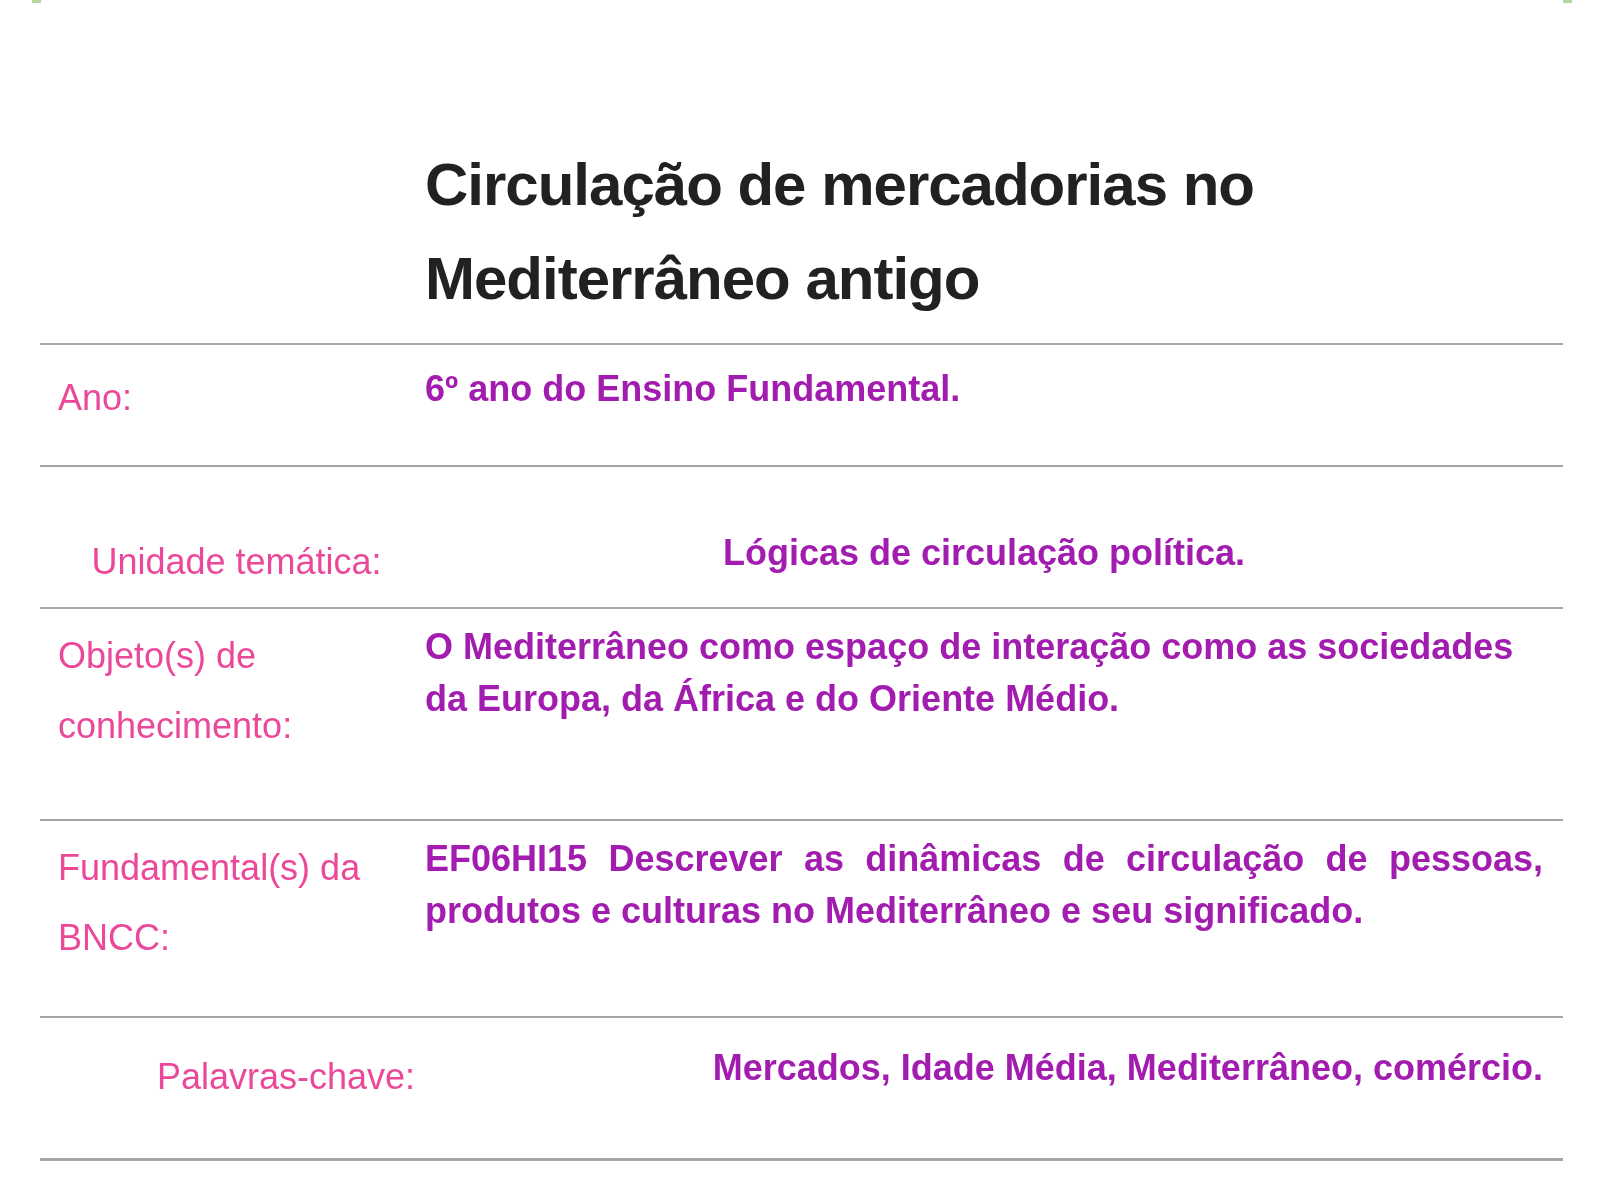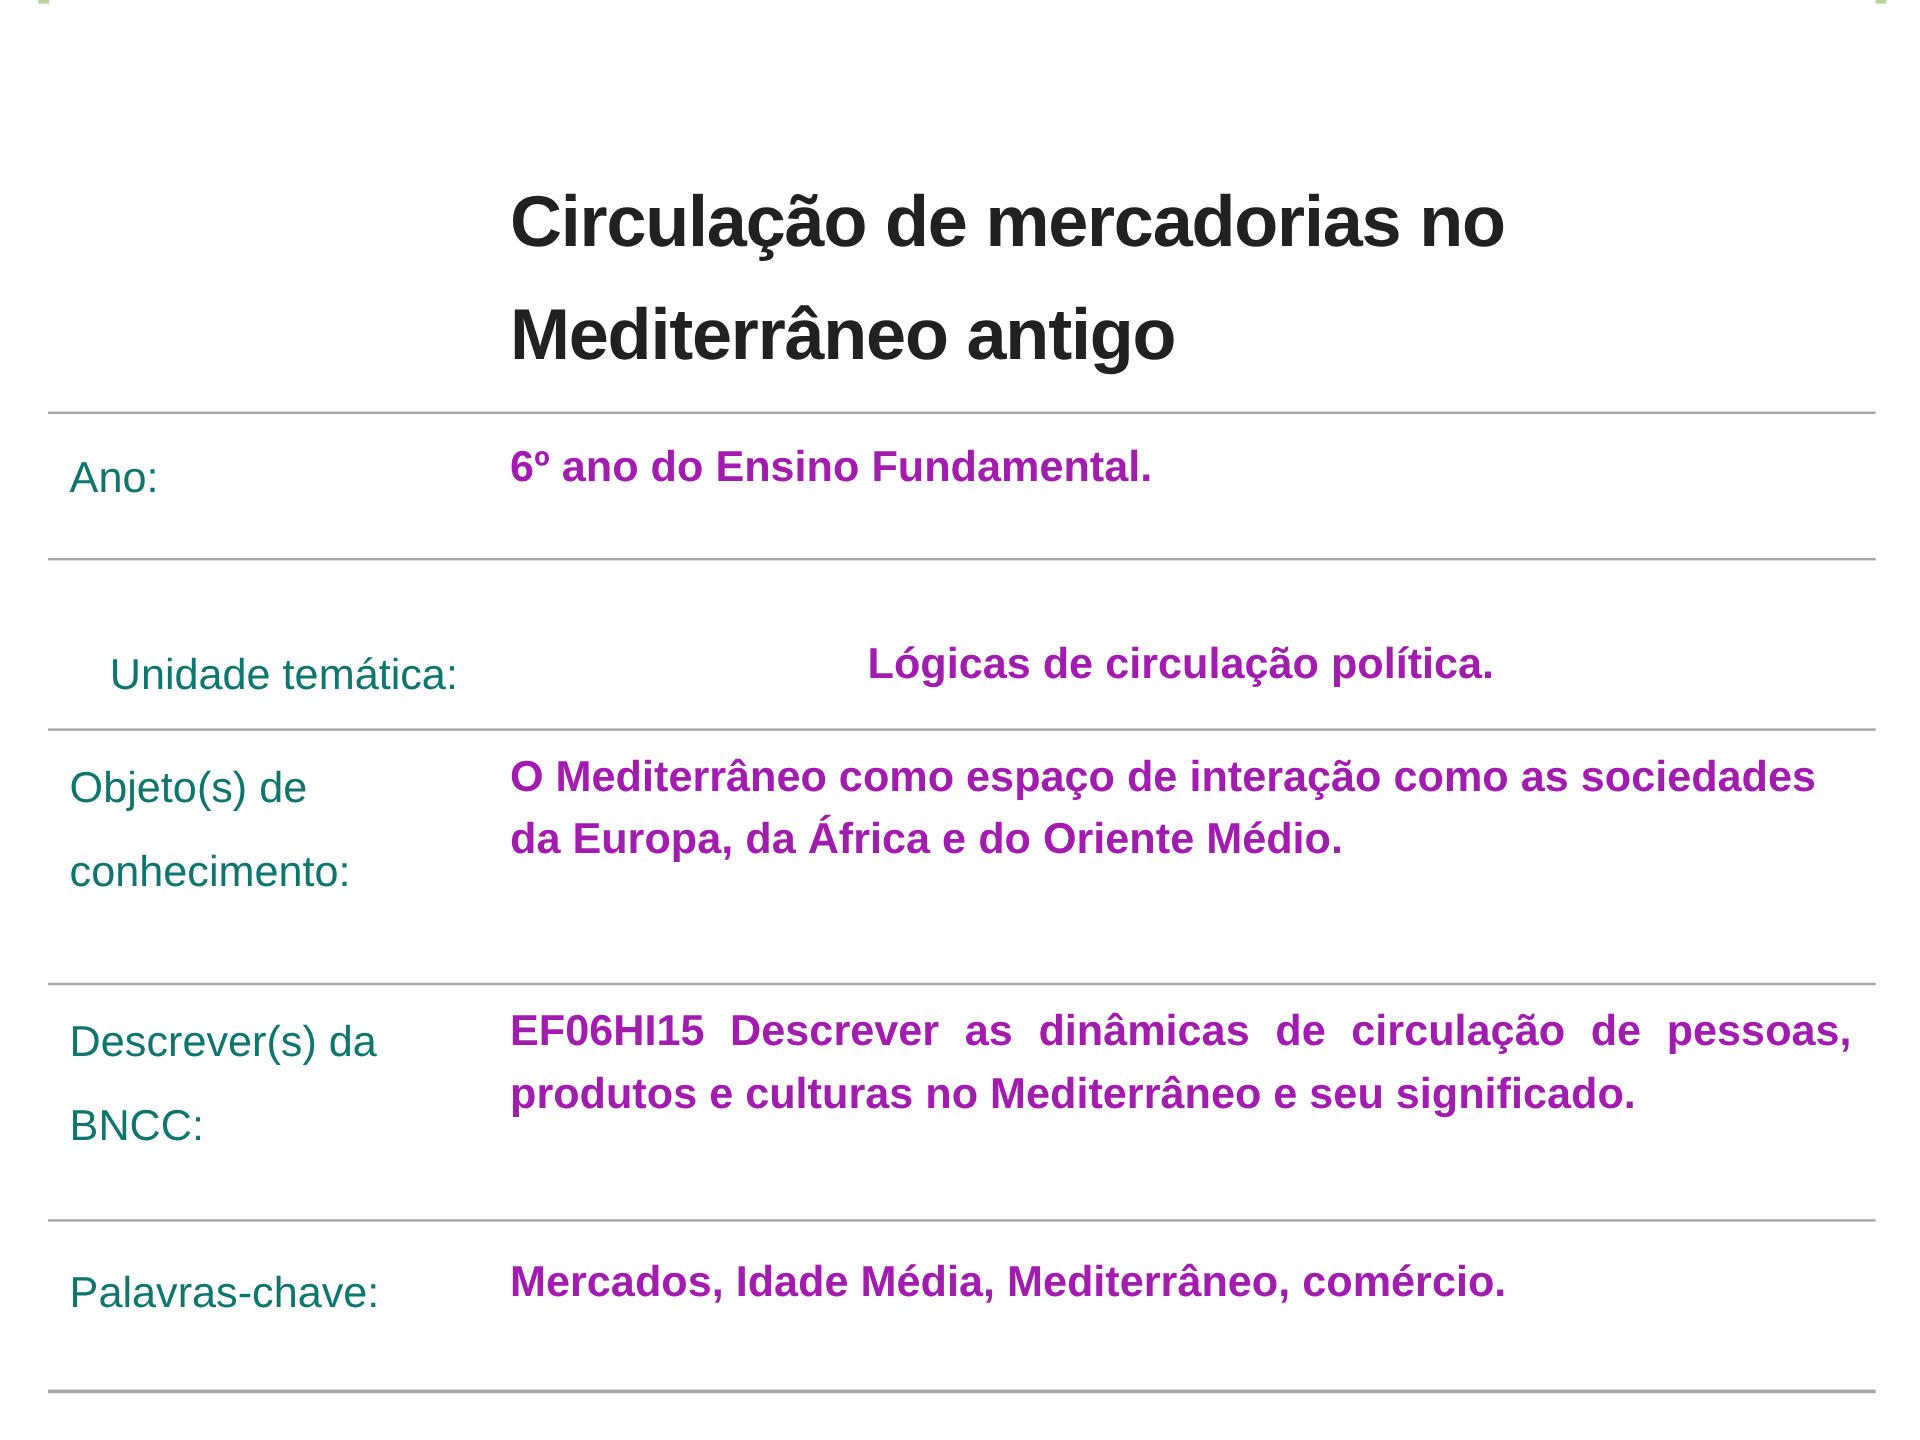--- a/index.html
+++ b/index.html
@@ -53,35 +53,35 @@
   .row {
     display: grid;
     grid-template-columns: 385px 1fr;
     border-top: 2px solid #a6a6a6;
     box-sizing: border-box;
   }
   .row-ano        { height: 122px; }
   .row-unidade    { height: 142px; }
   .row-objeto     { height: 212px; }
   .row-habilidade { height: 197px; }
-  .row-palavras   { height: 142px; }
+  .row-palavras   { height: 142px; text-align: right; }
 
   .row-ano        .cell { padding-top: 18px; }
   .row-unidade    .cell { padding-top: 60px; text-align: center; }
   .row-objeto     .cell { padding-top: 12px; }
   .row-habilidade .cell { padding-top: 12px; }
   .row-palavras   .cell { padding-top: 24px; }
 
   .label-cell {
     padding-left: 18px;
     padding-right: 10px;
     font-size: 36px;
     font-weight: 300;
     line-height: 70px;
-    color: #0f766e;
+    color: #ec4899;
   }
   .value-cell {
     padding-right: 20px;
     font-size: 36px;
     font-weight: 700;
     line-height: 52px;
     color: #a21caf;
   }
   .value-justify { text-align: justify; }
 </style>
@@ -106,21 +106,21 @@
       <div class="cell label-cell">Unidade temática:</div>
       <div class="cell value-cell">Lógicas de circulação política.</div>
     </div>
 
     <div class="row row-objeto">
       <div class="cell label-cell">Objeto(s) de conhecimento:</div>
       <div class="cell value-cell">O Mediterrâneo como espaço de interação como as sociedades da Europa, da África e do Oriente Médio.</div>
     </div>
 
     <div class="row row-habilidade">
-      <div class="cell label-cell">Descrever(s) da BNCC:</div>
+      <div class="cell label-cell">Fundamental(s) da BNCC:</div>
       <div class="cell value-cell value-justify">EF06HI15 Descrever as dinâmicas de circulação de pessoas, produtos e culturas no Mediterrâneo e seu significado.</div>
     </div>
 
     <div class="row row-palavras">
       <div class="cell label-cell">Palavras-chave:</div>
       <div class="cell value-cell">Mercados, Idade Média, Mediterrâneo, comércio.</div>
     </div>
 
   </div>
 </div>

